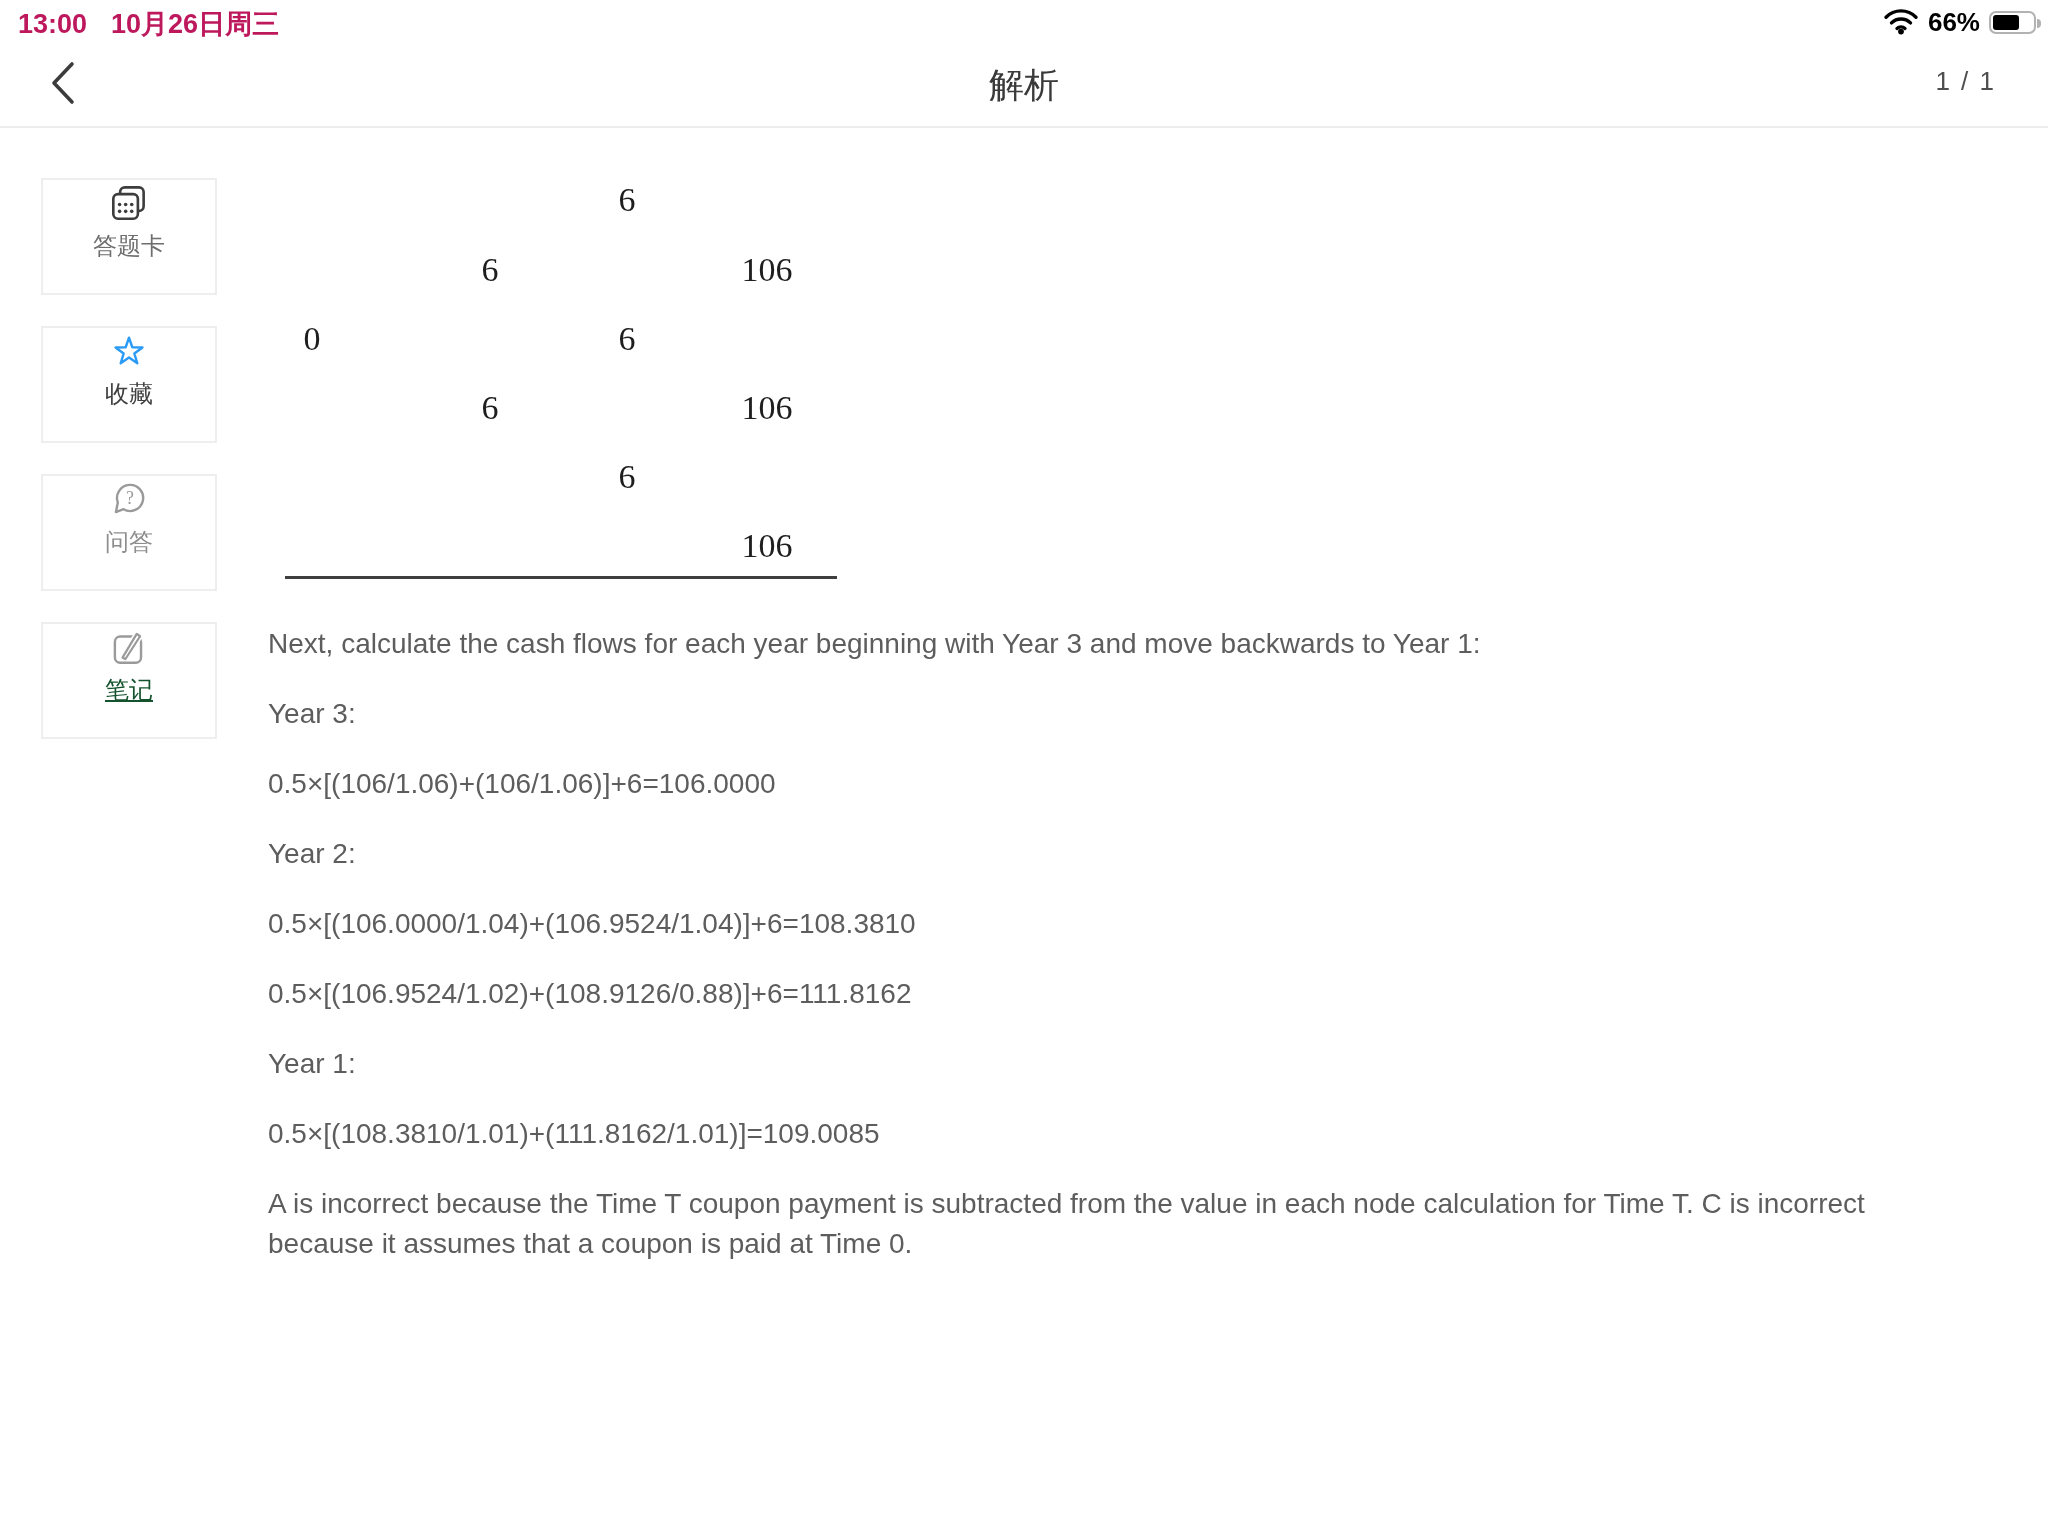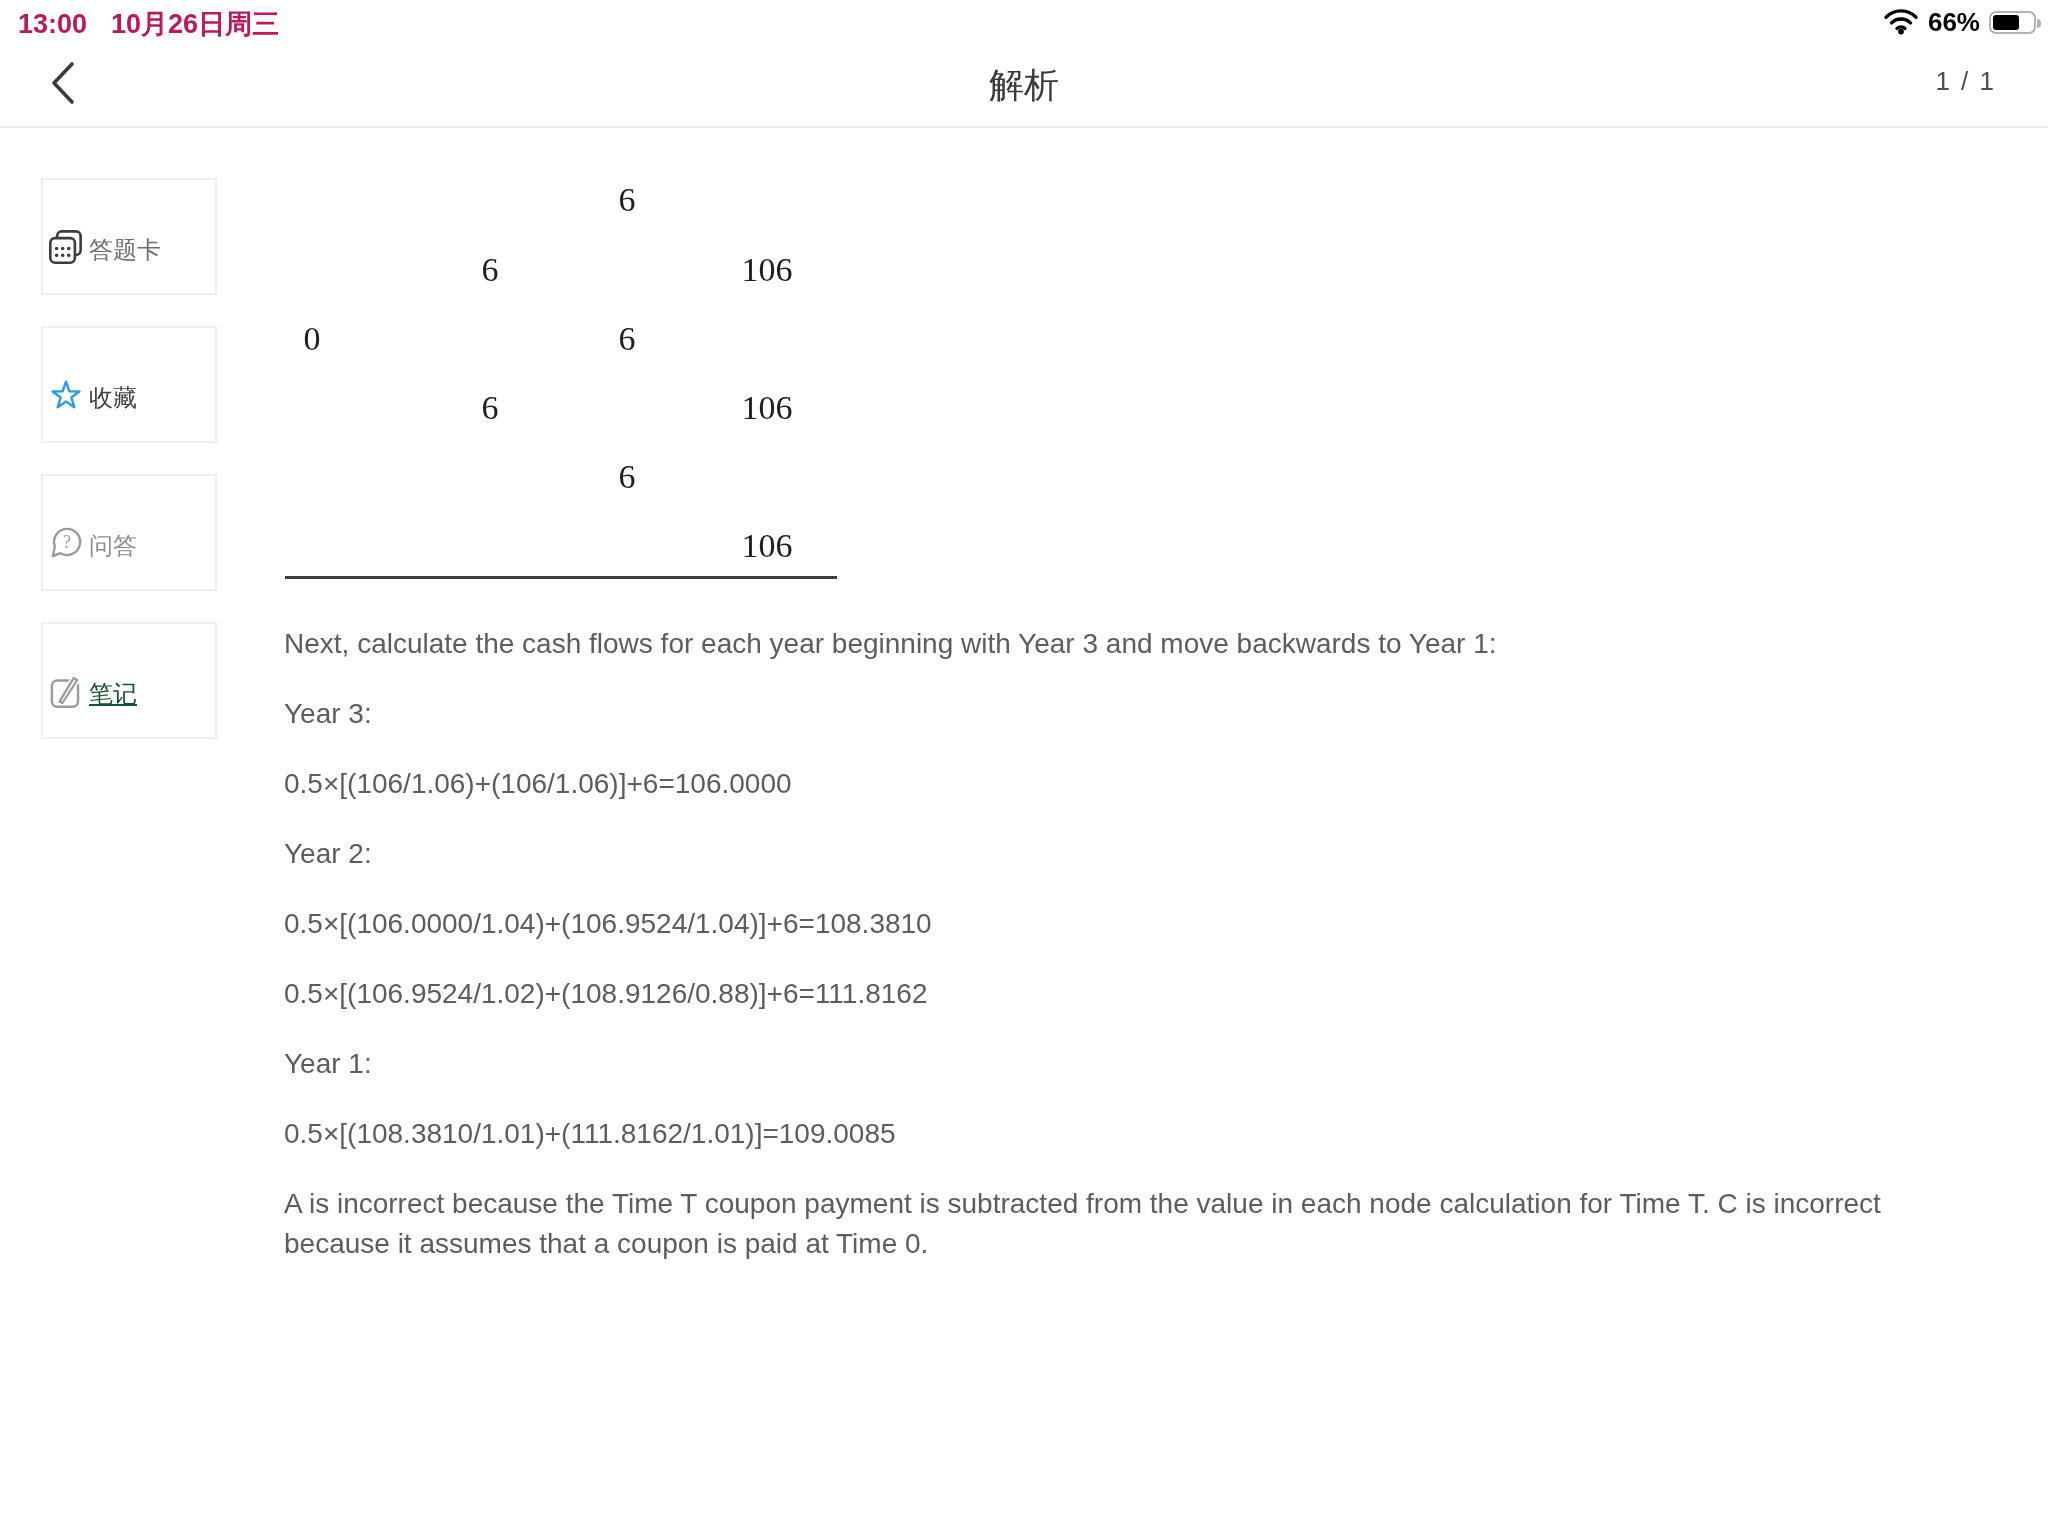--- a/index.html
+++ b/index.html
@@ -58,41 +58,40 @@
   }
 
   
   .sidebar {
     position:absolute; left:41px; top:178px; width:176px;
     display:flex; flex-direction:column; gap:31px;
   }
   .sb-item {
     width:176px; height:117px; background:#fff;
     border:2px solid #eeeeee; cursor:pointer;
-    display:flex; flex-direction:row; align-items:center;
-    padding-top:21px;
+    display:flex; flex-direction:column; align-items:center;
   }
   .sb-icon { width:46px; height:46px; }
   .sb-icon svg { width:46px; height:46px; display:block; }
   .sb-label { margin-top:6px; font-size:24px; line-height:28px; }
 
   
   .tree-layer { position:absolute; left:0; top:0; width:2048px; height:700px; }
   .tree-node {
     position:absolute; transform:translate(-50%,-50%);
     font-family:"Liberation Serif", serif;
     font-size:34px; color:#1e1e1e; white-space:nowrap;
   }
   .tree-baseline {
     position:absolute; height:3px; background:#3f3f3f;
   }
 
   
   .explanation {
-    position:absolute; left:268px; top:624px; width:1660px;margin-left:16px;
+    position:absolute; left:268px; top:624px; width:1660px;
   }
   .explanation p {
     font-size:28px; line-height:40px; color:#5d5d5d;
     margin:0 0 30px 0;
   }
 </style>
 </head>
 <body>
 
 <div class="status-bar">

